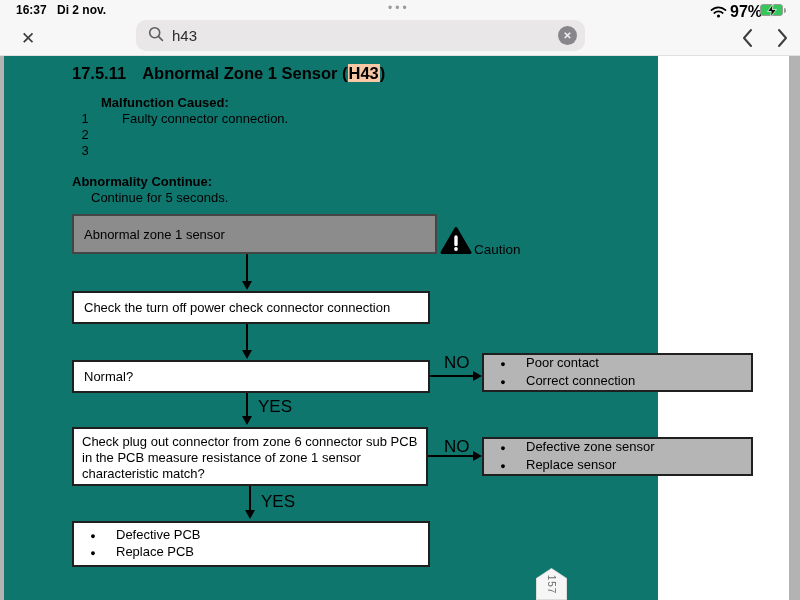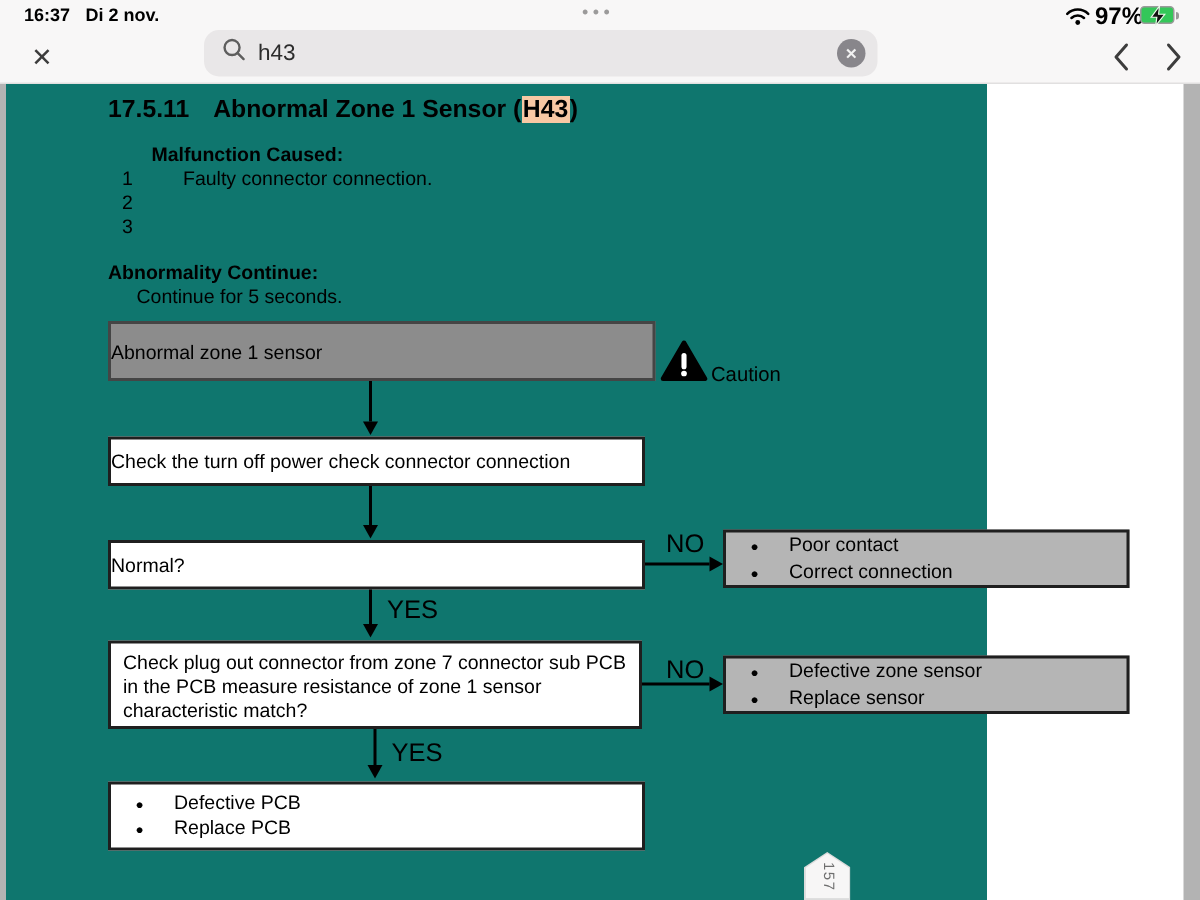--- a/index.html
+++ b/index.html
@@ -56,21 +56,21 @@
   .list-row { left:68px; display:flex; font-size:13px; line-height:16px; }
   .list-row .n { width:26px; text-align:center; }
   .list-row .t { margin-left:24px; }
   .jud-label { left:68px; top:118px; }
   .jud-text  { left:68px; top:134px;margin-left:19px; }
 
   .fbox { position:absolute; border:2px solid #1f1f1f; background:#fff;
           font-size:13px; display:flex; align-items:center; }
   .fbox.start { border-color:#454545; background:#8c8c8c; }
   .fbox.gray  { background:#b5b5b5; }
-  .fbox .pad { }
+  .fbox .pad { padding-left:10px; }
   .multi { display:block; padding:5px 8px; line-height:16px; }
   .blist { display:block; padding:4px 0; }
   .brow { display:flex; font-size:13px; line-height:15.5px; }
   .brow .bu { width:14px; text-align:center; margin-left:12px; font-size:9px; padding-top:2px; }
   .brow .bt { margin-left:16px; }
 
   .arrow-v { position:absolute; width:10px; display:flex; flex-direction:column; align-items:center; }
   .arrow-v .ln { width:2px; background:#000; }
   .arrow-v .hd { width:0; height:0; border-left:5px solid transparent;
                  border-right:5px solid transparent; border-top:9px solid #000; }
@@ -212,21 +212,21 @@
       </span>
     </div>
 
     <div class="arrow-v" style="left:238px; top:337px;">
       <span class="ln" style="height:23px;"></span>
         <span class="hd"></span>
     </div>
     <span class="flow-label" style="left:254px; top:341px;">YES</span>
 
     <div class="fbox" style="left:68px; top:371px; width:356px; height:59px; align-items:flex-start;">
-      <span class="multi">Check plug out connector from zone 7 connector sub PCB in the PCB measure resistance of zone 1 sensor characteristic match?</span>
+      <span class="multi">Check plug out connector from zone 6 connector sub PCB in the PCB measure resistance of zone 1 sensor characteristic match?</span>
     </div>
 
     <span class="flow-label" style="left:440px; top:381px;">NO</span>
     <div class="arrow-h" style="left:424px; top:395px;">
       <span class="ln" style="width:45px;"></span>
         <span class="hd"></span>
     </div>
 
     <div class="fbox gray" style="left:478px; top:381px; width:271px; height:39px;">
       <span class="blist">

